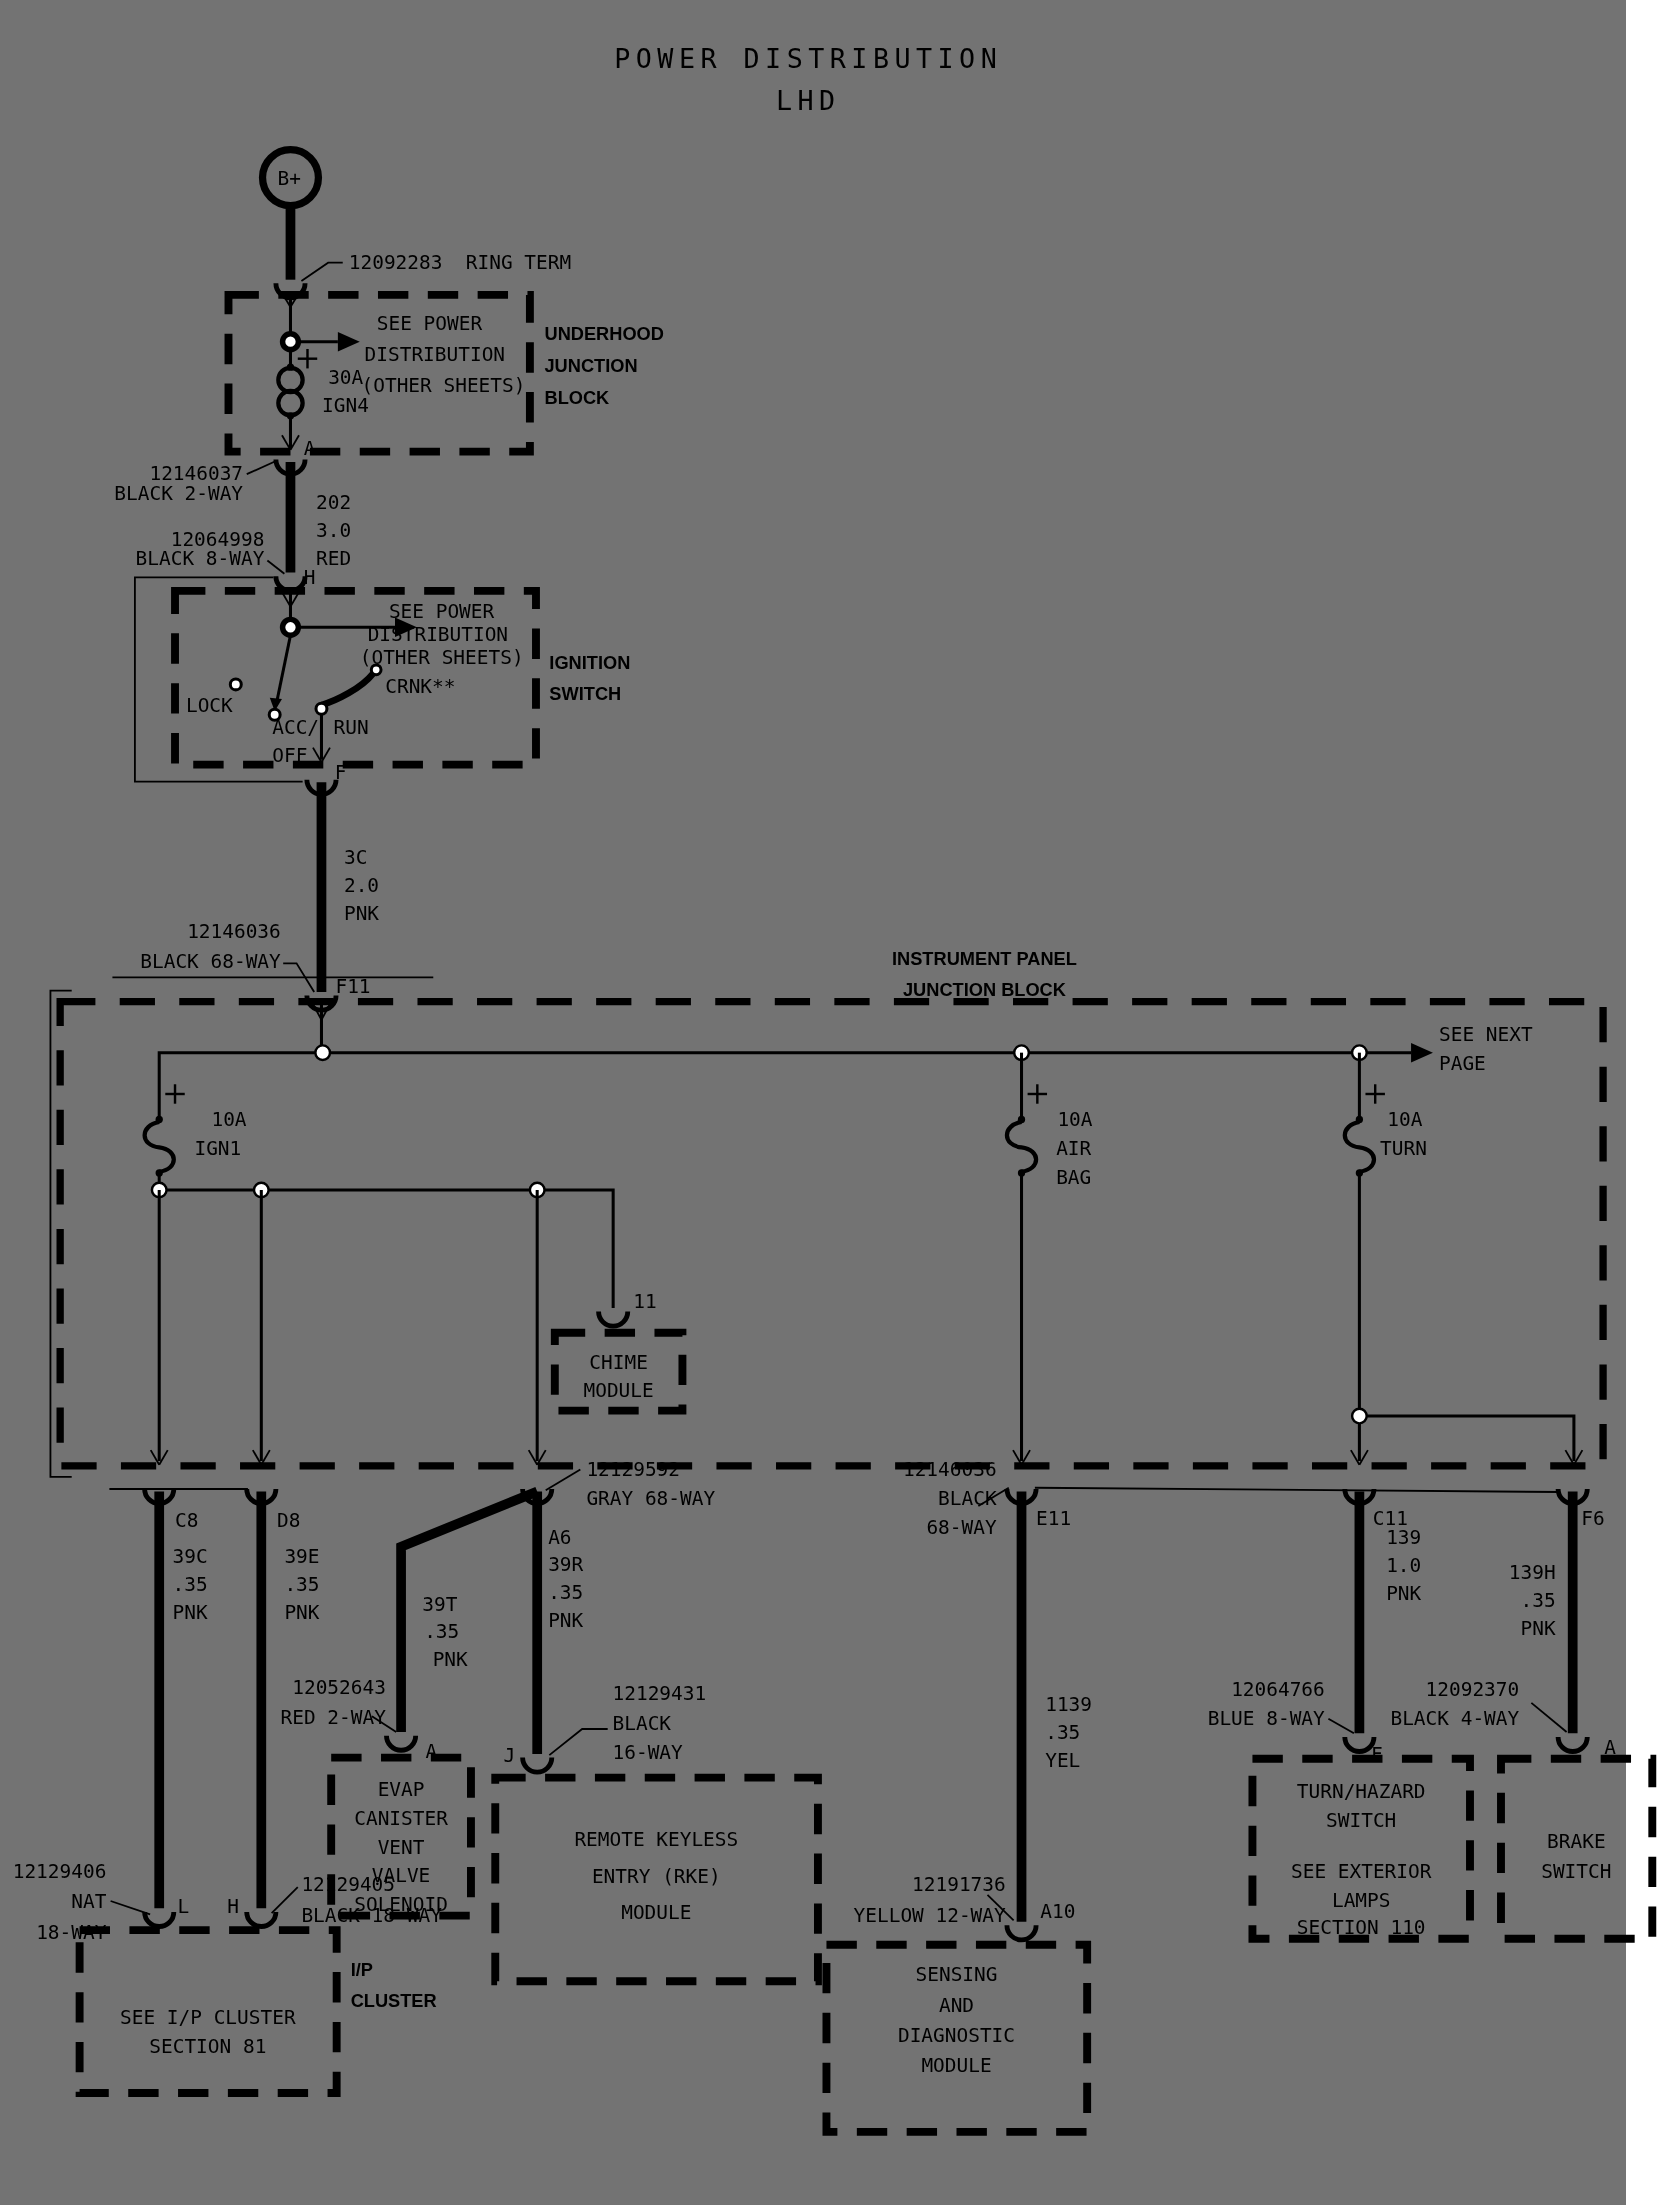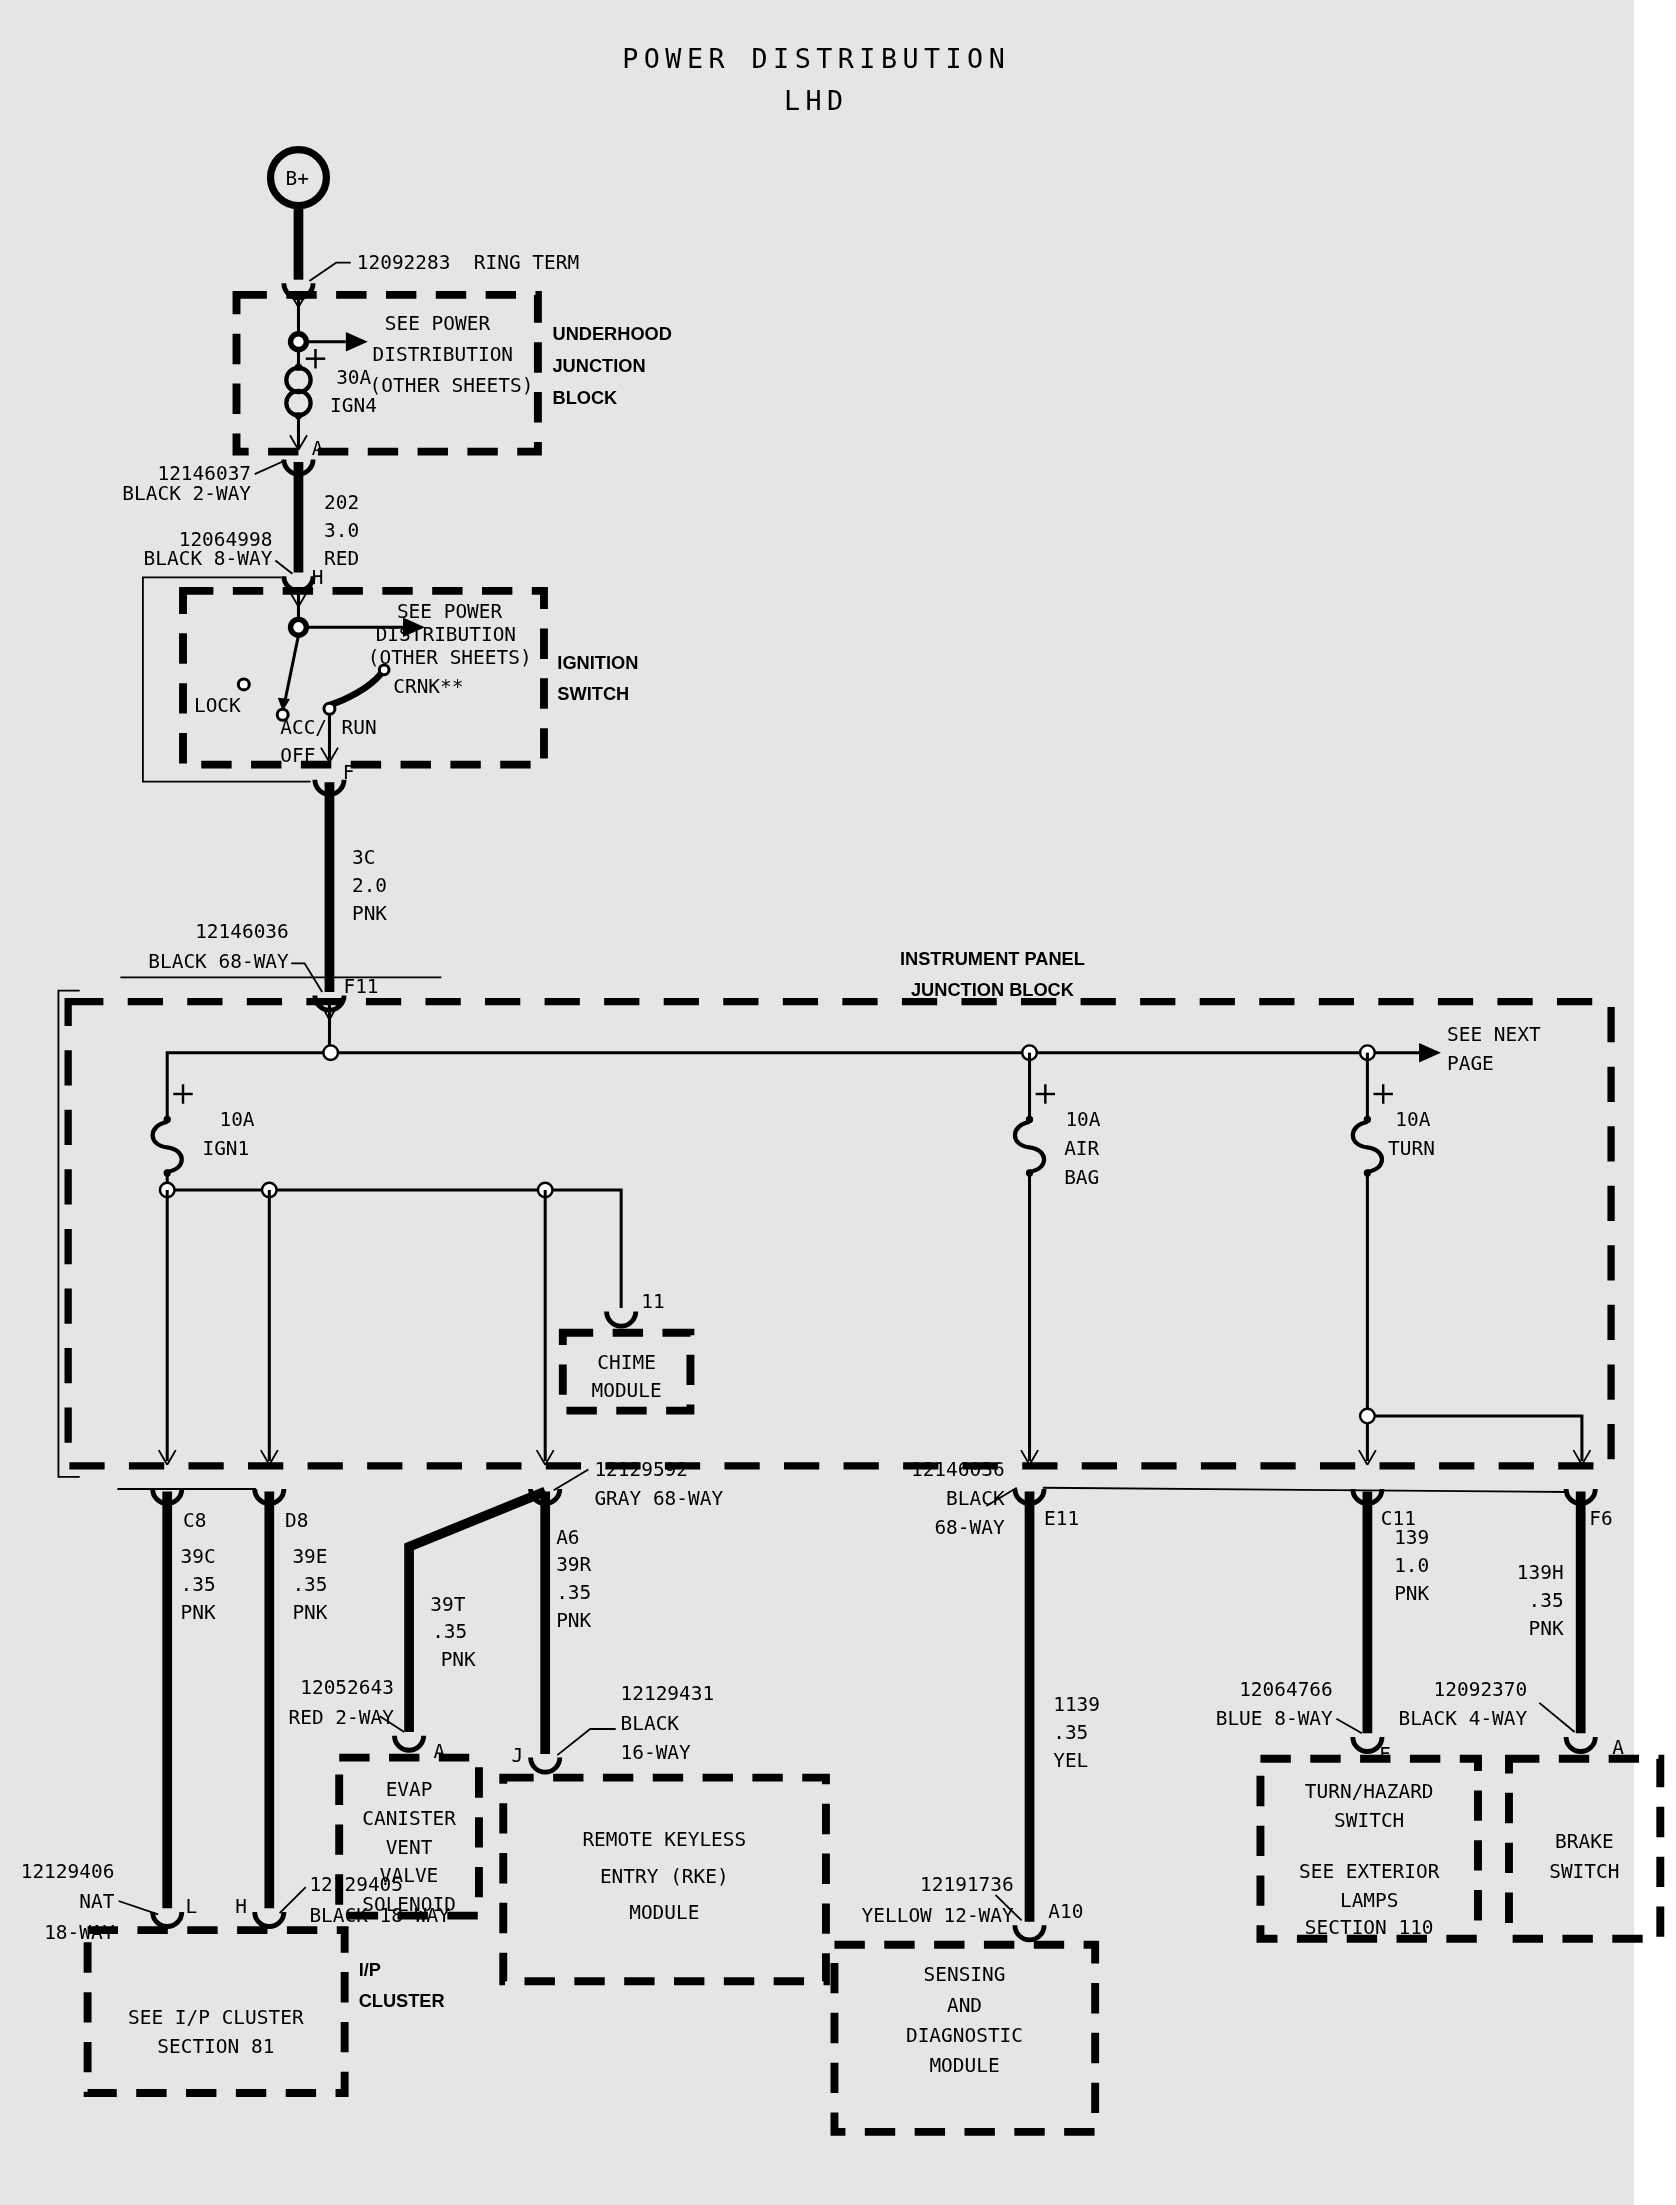--- a/index.html
+++ b/index.html
@@ -1,16 +1,16 @@
 <!DOCTYPE html>
 <html style="font-size:9.7px"><head>
 <meta charset="utf-8">
 <style>
   html,body { margin:0; padding:0; background:#ffffff; }
-  .page { position:relative; width:1626px; height:2205px; background:#e5e5e5;padding-left:8px; }
+  .page { position:relative; width:1626px; height:2205px; background:#737373; }
   svg { display:block; }
   svg text { font-family:"DejaVu Sans Mono", monospace; font-size:32px; fill:#000; white-space:pre; }
   svg text.bold { font-family:"Liberation Sans", sans-serif; font-weight:bold; font-size:30px; letter-spacing:0px; }
   svg text.title { font-size:44px; letter-spacing:9px; }
   svg text.mid { text-anchor:middle; }
   svg text.end { text-anchor:end; }
   .thick { stroke:#000; stroke-width:16; fill:none; }
   .med   { stroke:#000; stroke-width:11; fill:none; }
   .thin  { stroke:#000; stroke-width:5;  fill:none; }
   .hair  { stroke:#000; stroke-width:3;  fill:none; }

